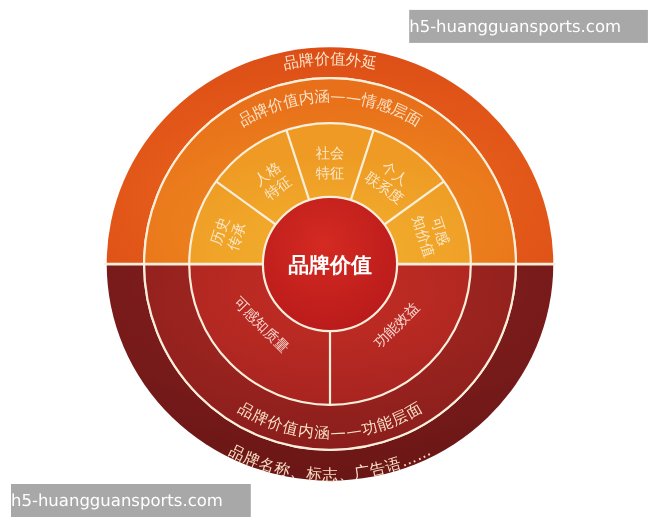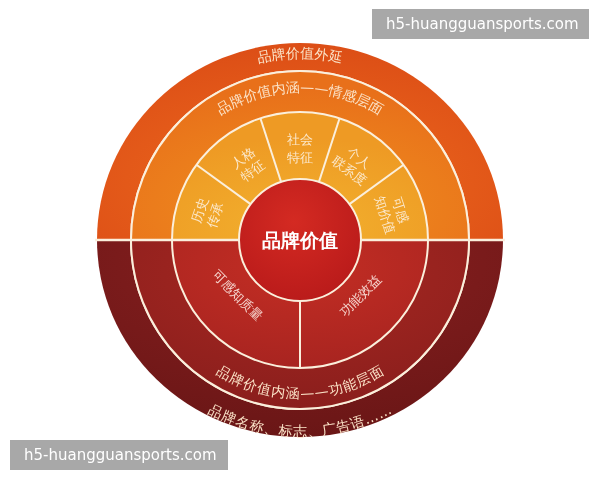--- a/index.html
+++ b/index.html
@@ -5,21 +5,21 @@
     html, body { margin: 0; padding: 0; }
     body {
       width: 600px; height: 480px; overflow: hidden;
       background: #ffffff; position: relative;
       font-family: "DejaVu Sans", sans-serif;
     }
     #diagram { position: absolute; left: 0; top: 0; width: 600px; height: 480px; }
     .watermark {
       position: absolute; background: #a8a8a8; color: #ffffff;
       font-family: "DejaVu Sans", sans-serif; font-size: 15px;
-      line-height: 30px; height: 30px; padding: 0 14px;
+      line-height: 30px; height: 30px; padding: 0 0;
       box-sizing: border-box; white-space: nowrap;
     }
     .wm-top { left: 372px; top: 9px; width: 217px; }
     .wm-bottom { left: 10px; top: 440px; width: 218px; }
     svg text { font-family: "DejaVu Sans", sans-serif; }
     .lbl-ring { fill: #fbe3c8; font-size: 14px; }
     .lbl-seg { fill: #fbe8cc; font-size: 13px; }
     .lbl-seg-red { fill: #f7d9d2; font-size: 13px; }
     .lbl-center { fill: #ffffff; font-size: 19px; font-weight: bold; }
   </style>

